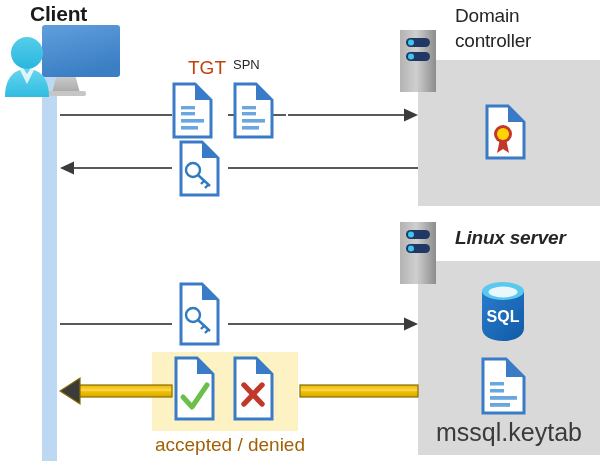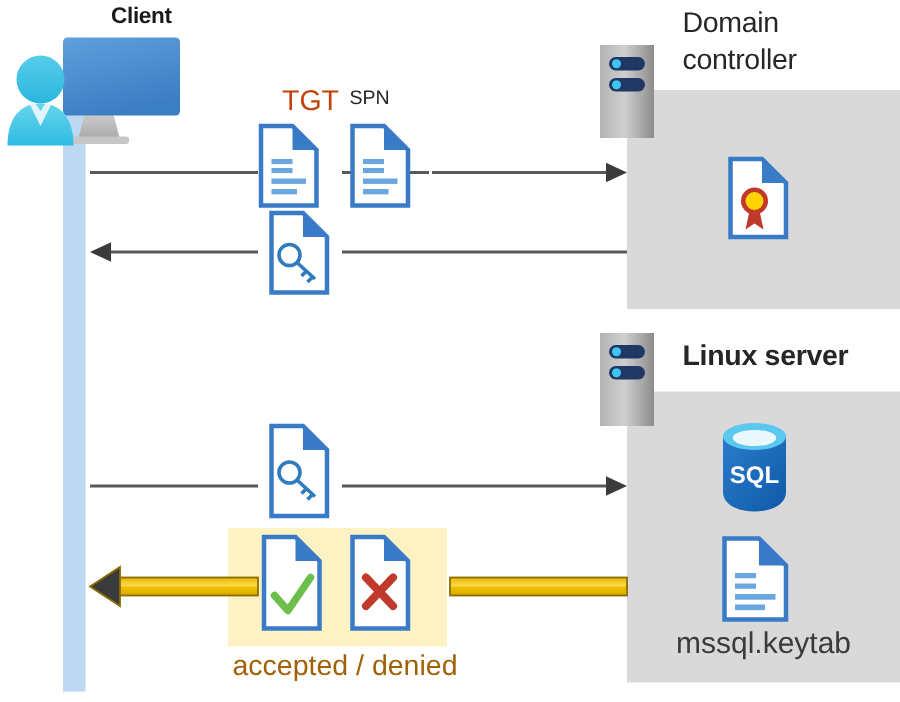--- a/index.html
+++ b/index.html
@@ -2,39 +2,39 @@
 <html><head>
 <meta charset="utf-8">
 <style>
   html,body{margin:0;padding:0;background:#ffffff;}
   body{width:600px;height:468px;position:relative;overflow:hidden;
        font-family:"Liberation Sans","DejaVu Sans",sans-serif;}
   .stage{position:absolute;left:0;top:0;width:600px;height:468px;}
   .abs{position:absolute;}
 
   
-  .title-client{left:30px;top:2px;width:120px;font-size:15px;font-weight:bold;color:#1a1a1a;
-      letter-spacing:-0.2px;margin-left:44px;}
+  .title-client{left:30px;top:2px;width:120px;font-size:21px;font-weight:bold;color:#1a1a1a;
+      letter-spacing:-0.2px;}
   .title-dc{left:455px;top:3px;width:145px;font-size:19px;font-weight:normal;color:#262626;
       line-height:25px;letter-spacing:-0.2px;}
   .title-linux{left:455px;top:225px;width:145px;font-size:19px;font-weight:bold;color:#262626;
-      line-height:25px;letter-spacing:-0.2px;}
+      line-height:25px;letter-spacing:-0.2px;font-style:italic;}
 
   
   .panel{background:#d9d9d9;}
   .panel-dc{left:418px;top:60px;width:182px;height:146px;}
   .panel-linux{left:418px;top:261px;width:182px;height:194px;}
 
   
   .lifeline{left:42px;top:66px;width:15px;height:395px;background:#bcd8f2;}
 
   
   .lbl-tgt{left:188px;top:57px;font-size:19px;color:#c2410c;}
   .lbl-spn{left:233px;top:57px;font-size:13px;color:#262626;}
-  .lbl-keytab{left:418px;top:418px;width:182px;text-align:center;font-size:20px;color:#3b3b3b;}
+  .lbl-keytab{left:418px;top:418px;width:182px;text-align:center;font-size:25px;color:#3b3b3b;}
   .lbl-accdeny{left:130px;top:434px;width:200px;text-align:center;font-size:19px;color:#a16207;}
 
   
   .hl-band{left:152px;top:352px;width:146px;height:79px;background:#fdf2c4;}
 
   svg{display:block;}
   .svgl{left:0;top:0;width:600px;height:468px;pointer-events:none;}
 </style>
 </head>
 <body>

